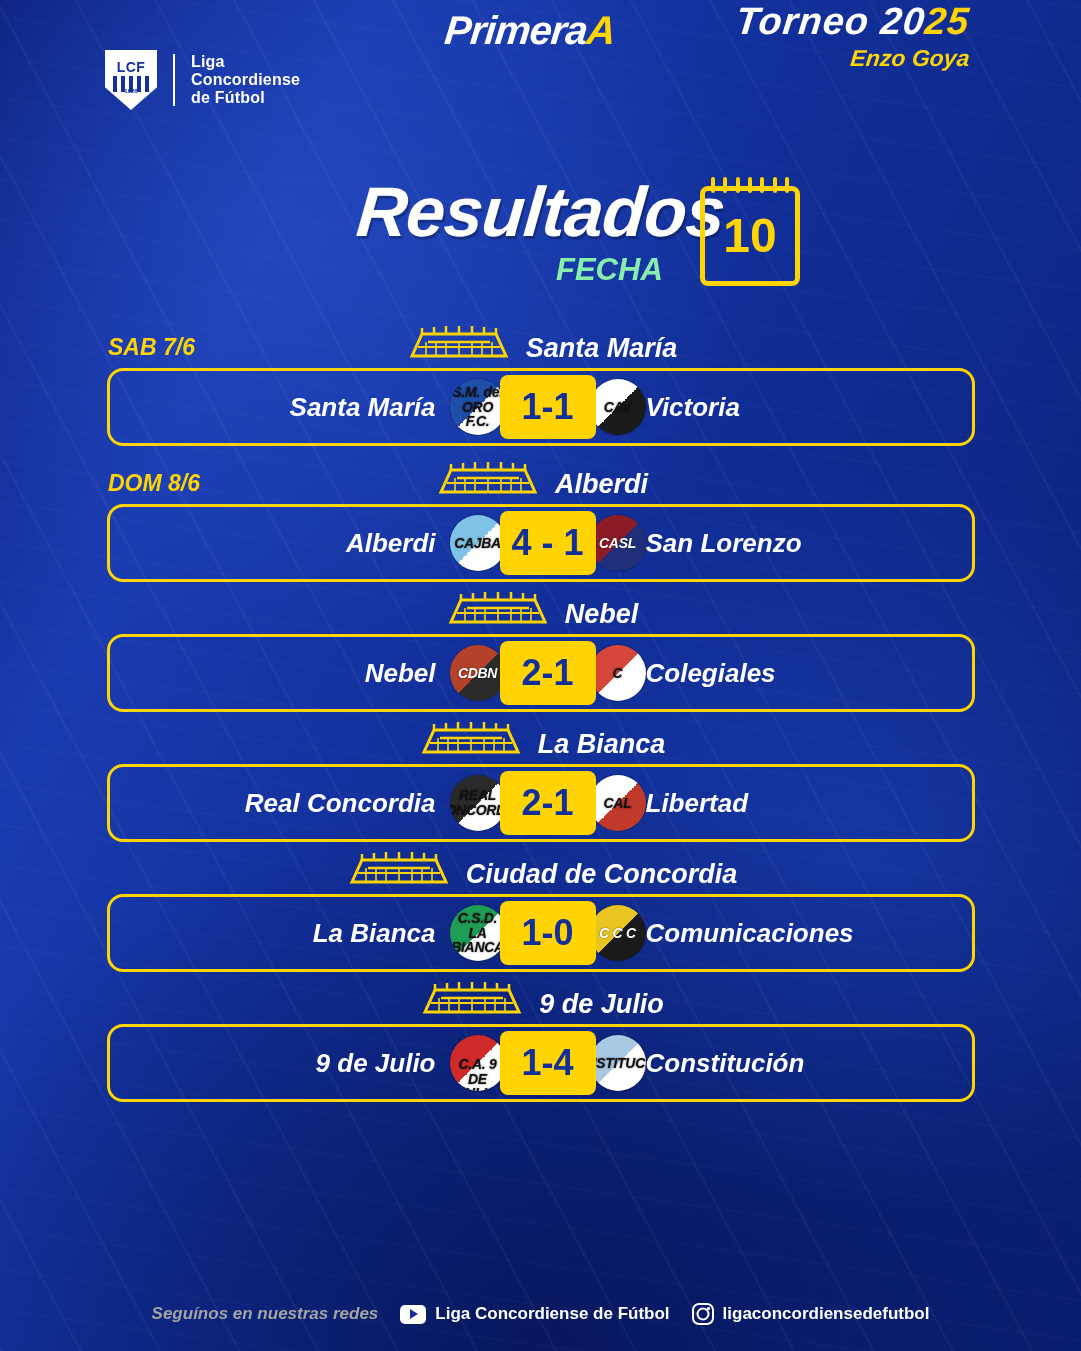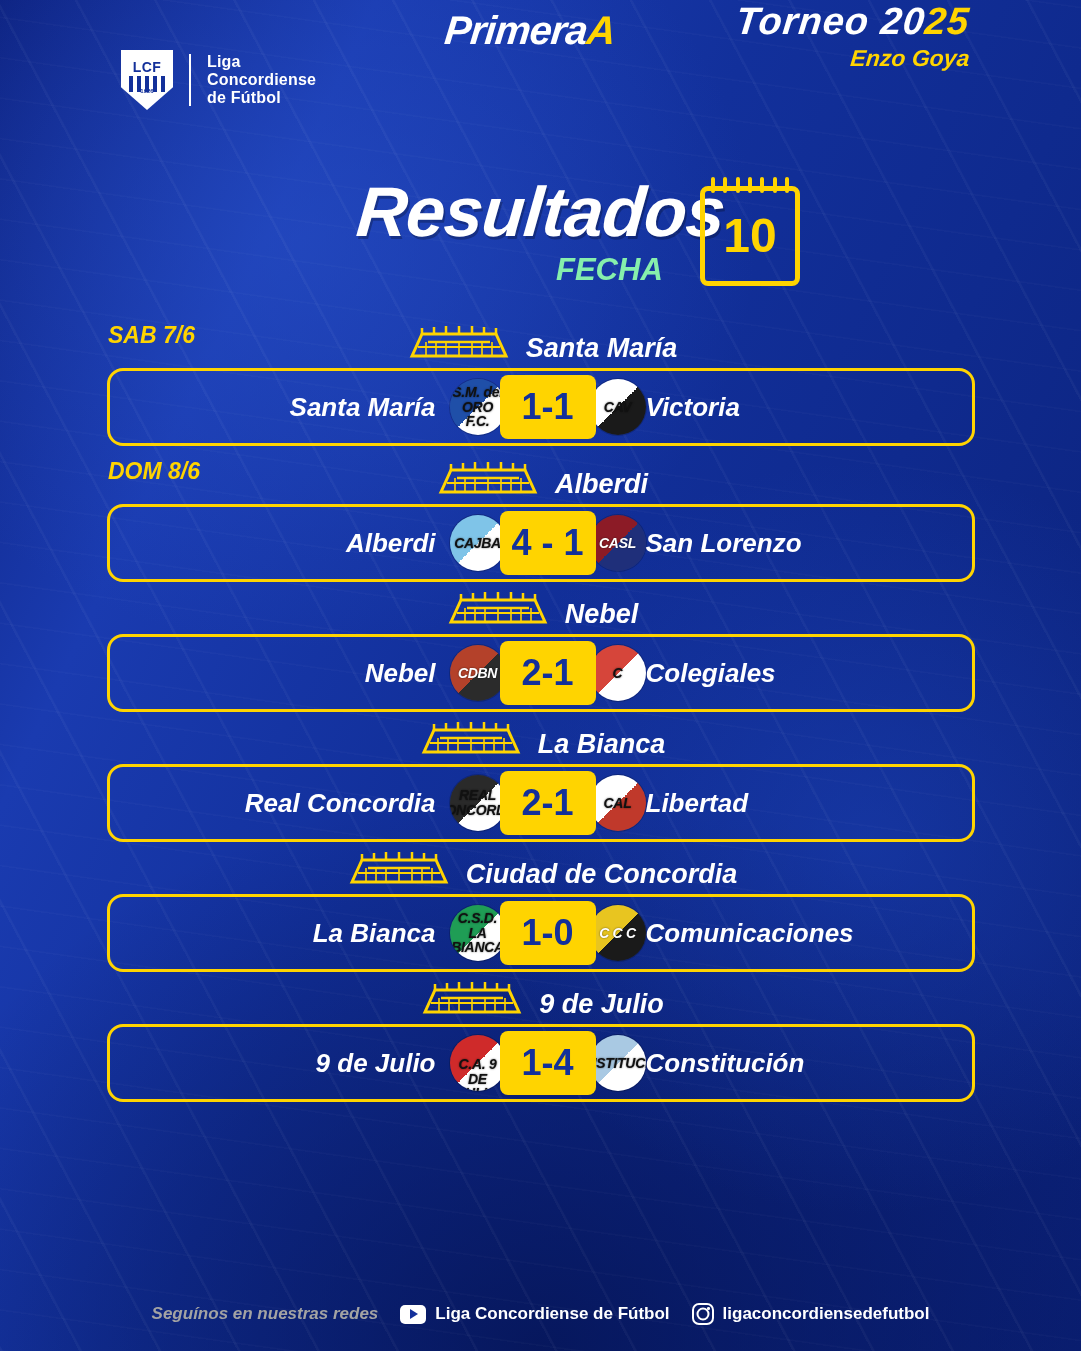--- a/index.html
+++ b/index.html
@@ -25,21 +25,21 @@
       repeating-linear-gradient(62deg, rgba(255,255,255,0.035) 0px, rgba(255,255,255,0.035) 2px, rgba(0,0,0,0) 3px, rgba(0,0,0,0) 70px),
       repeating-linear-gradient(-48deg, rgba(0,0,0,0.06) 0px, rgba(0,0,0,0.06) 3px, rgba(0,0,0,0) 5px, rgba(0,0,0,0) 90px),
       repeating-linear-gradient(8deg, rgba(255,255,255,0.02) 0px, rgba(255,255,255,0.02) 1px, rgba(0,0,0,0) 2px, rgba(0,0,0,0) 40px);
     mix-blend-mode: screen;
   }
   .wrap { position: relative; width: 1081px; height: 1351px; }
 
   
   .header {
     position: absolute; top: 50px; left: 0; right: 0;
-    display: flex; align-items: center; padding-left: 16px;
+    display: flex; align-items: center;
   }
   .lcf-block { display: flex; align-items: center; margin-left: 105px; }
   .crest {
     width: 52px; height: 60px; position: relative;
     background: #fff;
     clip-path: polygon(0 0, 100% 0, 100% 62%, 50% 100%, 0 62%);
     display: flex; align-items: flex-start; justify-content: center;
   }
   .crest .crest-txt {
     font-size: 14px; font-weight: 800; color: #13309a; letter-spacing: .5px;
@@ -94,21 +94,21 @@
   }
   .cal .num { font-size: 48px; font-weight: 900; color: #ffd400; line-height: 1; }
   .cal .rings { position: absolute; top: -14px; left: 6px; right: 6px; display: flex; justify-content: space-between; }
   .cal .rings i { display: block; width: 4px; height: 16px; background: #ffd400; border-radius: 2px; }
 
   
   .list { position: absolute; top: 316px; left: 0; right: 0; }
   .daygroup { margin-bottom: 6px; }
   .dayrow { position: relative; height: 46px; }
   .daylabel {
-    position: absolute; left: 108px; top: 6px;
+    position: absolute; left: 108px; top: 18px;
     font-size: 23px; font-weight: 900; color: #ffd400; font-style: italic; text-align: right;
   }
   .venue-row {
     display: flex; align-items: flex-end; justify-content: center; gap: 12px;
     height: 46px;
   }
   .venue-name {
     font-size: 27px; font-weight: 900; color: #fff; font-style: italic;
     line-height: 1;
   }

